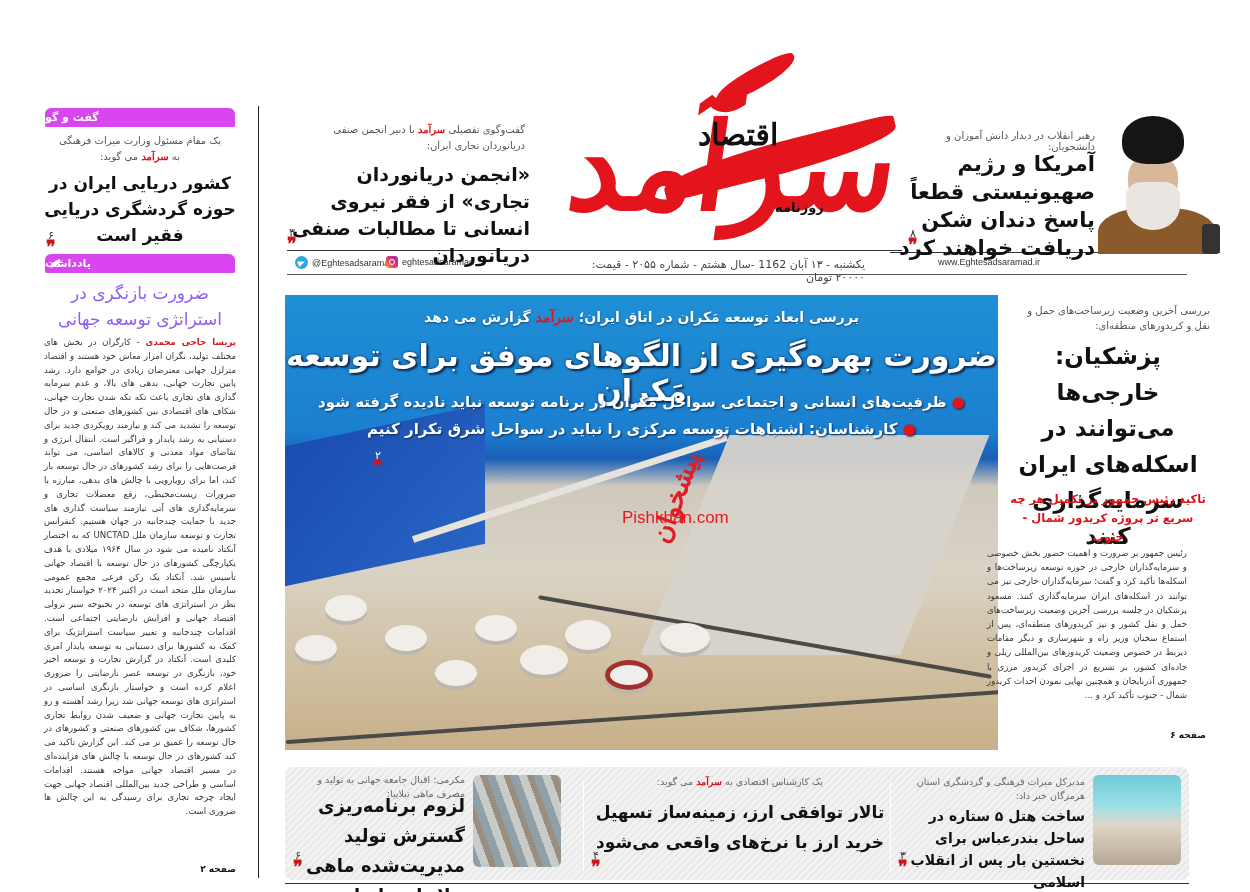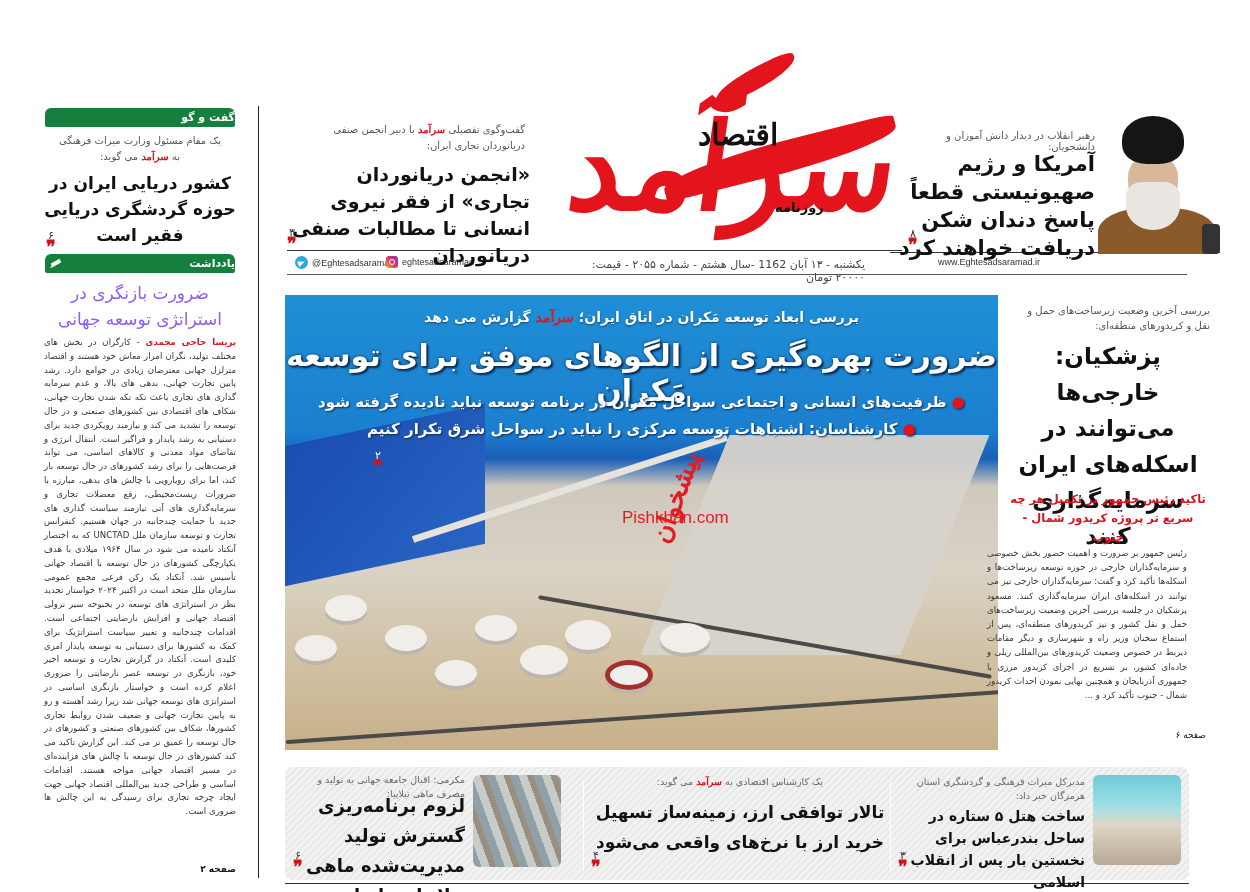--- a/index.html
+++ b/index.html
@@ -42,21 +42,21 @@
   #leader-headline { position: absolute; left: 890px; top: 150px; width: 205px; font-size: 21px; font-weight: 900; line-height: 28px; text-align: right; }
   #leader-ref { position: absolute; left: 908px; top: 228px; }
 
   
   #sailors-kicker { position: absolute; left: 300px; top: 122px; width: 225px; font-size: 10px; color: #555; line-height: 16px; text-align: right; }
   #sailors-kicker .brand { color: #d7141c; font-weight: 700; font-family: "DejaVu Serif", serif; }
   #sailors-headline { position: absolute; left: 290px; top: 161px; width: 240px; font-size: 19px; font-weight: 900; line-height: 27px; text-align: right; }
   #sailors-ref { position: absolute; left: 287px; top: 227px; }
 
   
-  .red-bar { position: absolute; left: 45px; width: 190px; height: 19px; background: #15803d; border-radius: 6px 6px 2px 2px; color: #fff; font-size: 11px; font-weight: 700; text-align: right; line-height: 19px; }
+  .red-bar { position: absolute; left: 45px; width: 190px; height: 19px; background: #d946ef; border-radius: 6px 6px 2px 2px; color: #fff; font-size: 11px; font-weight: 700; text-align: left; line-height: 19px; }
   #interview-kicker { position: absolute; left: 45px; top: 133px; width: 190px; font-size: 10px; color: #555; text-align: center; line-height: 16px; }
   #interview-kicker .brand { color: #d7141c; font-weight: 700; font-family: "DejaVu Serif", serif; }
   #interview-headline { position: absolute; left: 42px; top: 170px; width: 196px; font-size: 17px; font-weight: 900; line-height: 26px; text-align: center; }
   #interview-ref { position: absolute; left: 46px; top: 230px; }
   .pencil-icon { position: absolute; left: 4px; top: 3px; width: 14px; height: 12px; }
   #note-title { position: absolute; left: 40px; top: 280px; width: 200px; font-size: 17px; color: #8b5cf6; text-align: center; line-height: 26px; }
   #note-body { position: absolute; left: 44px; top: 336px; width: 192px; font-size: 8.6px; line-height: 13.8px; color: #333; text-align: justify; text-align-last: right; }
   #note-body .author { color: #d7141c; font-weight: 700; }
   #note-page { position: absolute; left: 170px; top: 864px; width: 66px; font-size: 9px; font-weight: 700; text-align: right; }
 
@@ -77,21 +77,21 @@
   #main-ref { position: absolute; left: 373px; top: 450px; }
   #watermark { position: absolute; left: 622px; top: 482px; text-align: center; color: #e21c22; }
   #watermark .fa { font-size: 26px; font-family: "DejaVu Serif", serif; font-weight: 700; transform: rotate(-70deg); display: inline-block; }
   #watermark .en { display: block; font-family: "Liberation Sans", sans-serif; font-size: 17px; direction: ltr; margin-top: -4px; }
 
   
   #pez-kicker { position: absolute; left: 1010px; top: 303px; width: 200px; font-size: 10px; color: #555; line-height: 15px; text-align: right; }
   #pez-headline { position: absolute; left: 1008px; top: 338px; width: 200px; font-size: 23px; font-weight: 900; line-height: 36px; text-align: center; }
   #pez-sub { position: absolute; left: 1008px; top: 490px; width: 200px; font-size: 11.5px; font-weight: 700; color: #d7141c; line-height: 19px; text-align: center; }
   #pez-body { position: absolute; left: 987px; top: 546px; width: 200px; font-size: 8.6px; line-height: 14.2px; color: #333; text-align: justify; text-align-last: right; }
-  #pez-page { position: absolute; left: 1150px; top: 730px; width: 56px; font-size: 9px; font-weight: 400; text-align: right; }
+  #pez-page { position: absolute; left: 1150px; top: 730px; width: 56px; font-size: 9px; font-weight: 700; text-align: right; }
 
   
   #bottom-strip { position: absolute; left: 285px; top: 767px; width: 904px; height: 113px;
     background: repeating-linear-gradient(135deg, #f2f2f2 0 3px, #e8e8e8 3px 5px); border-radius: 8px; }
   .b-item { position: absolute; top: 0; height: 113px; }
   .b-kicker { position: absolute; font-size: 9.5px; color: #666; line-height: 14px; text-align: right; }
   .b-headline { position: absolute; font-weight: 900; text-align: right; }
   .b-thumb { position: absolute; border-radius: 6px; overflow: hidden; }
   .b-ref { position: absolute; bottom: 8px; left: 8px; }
 

